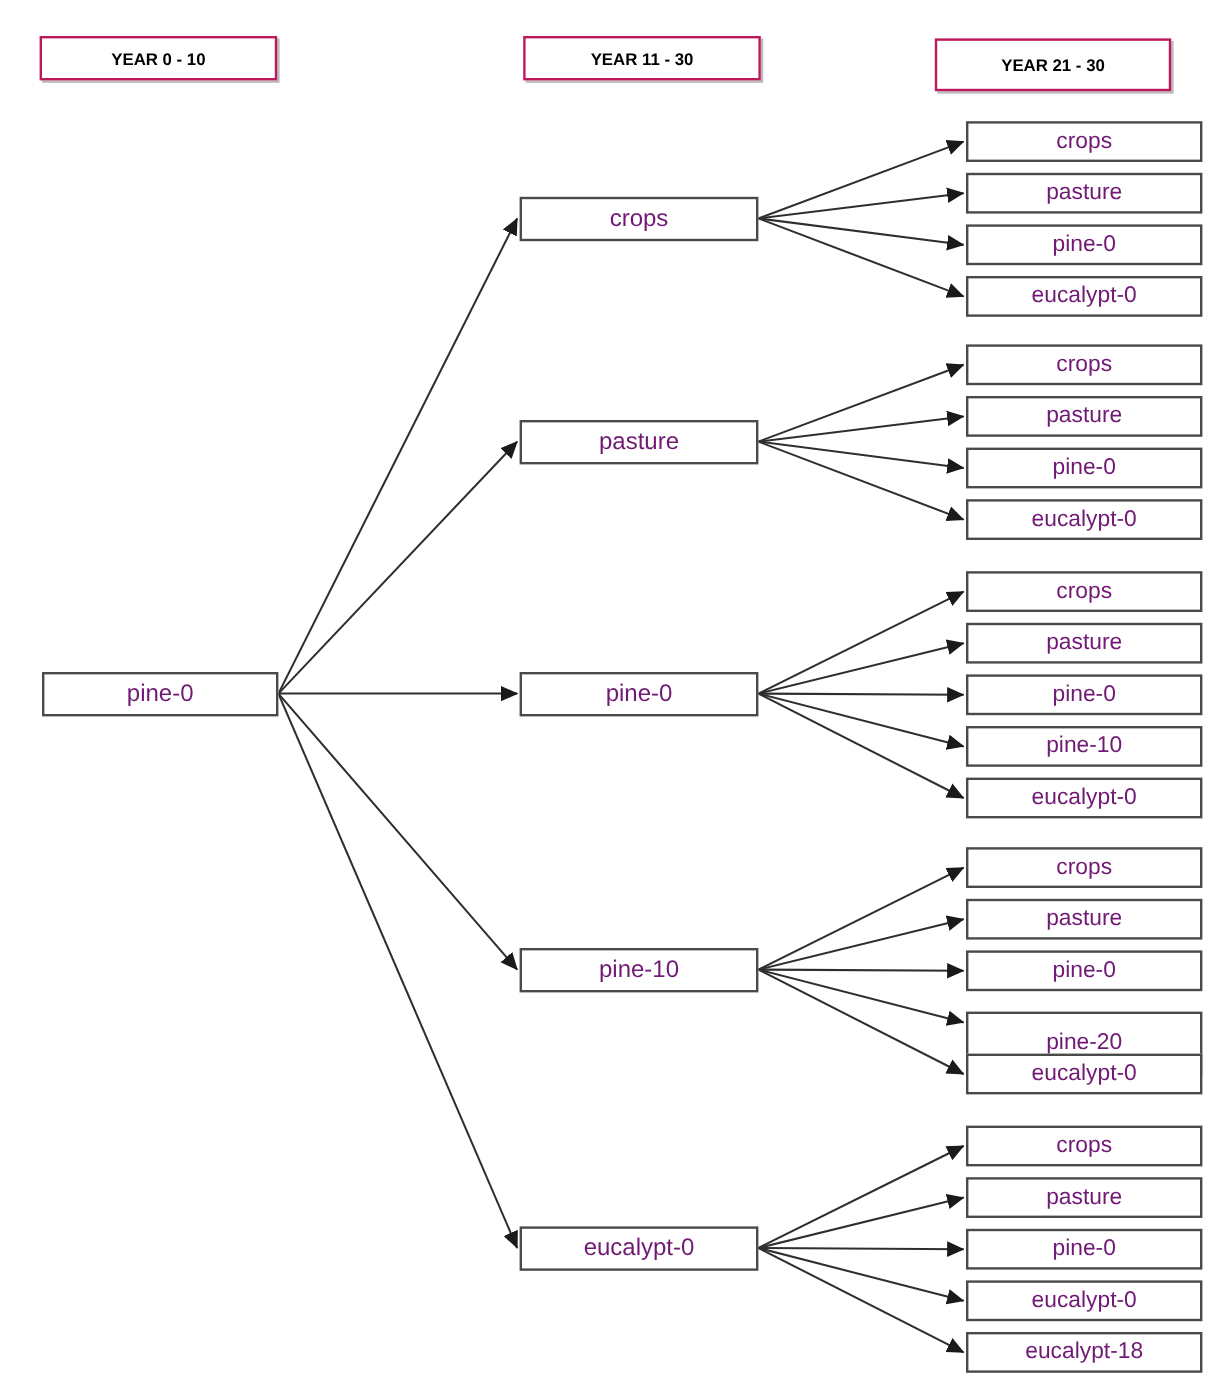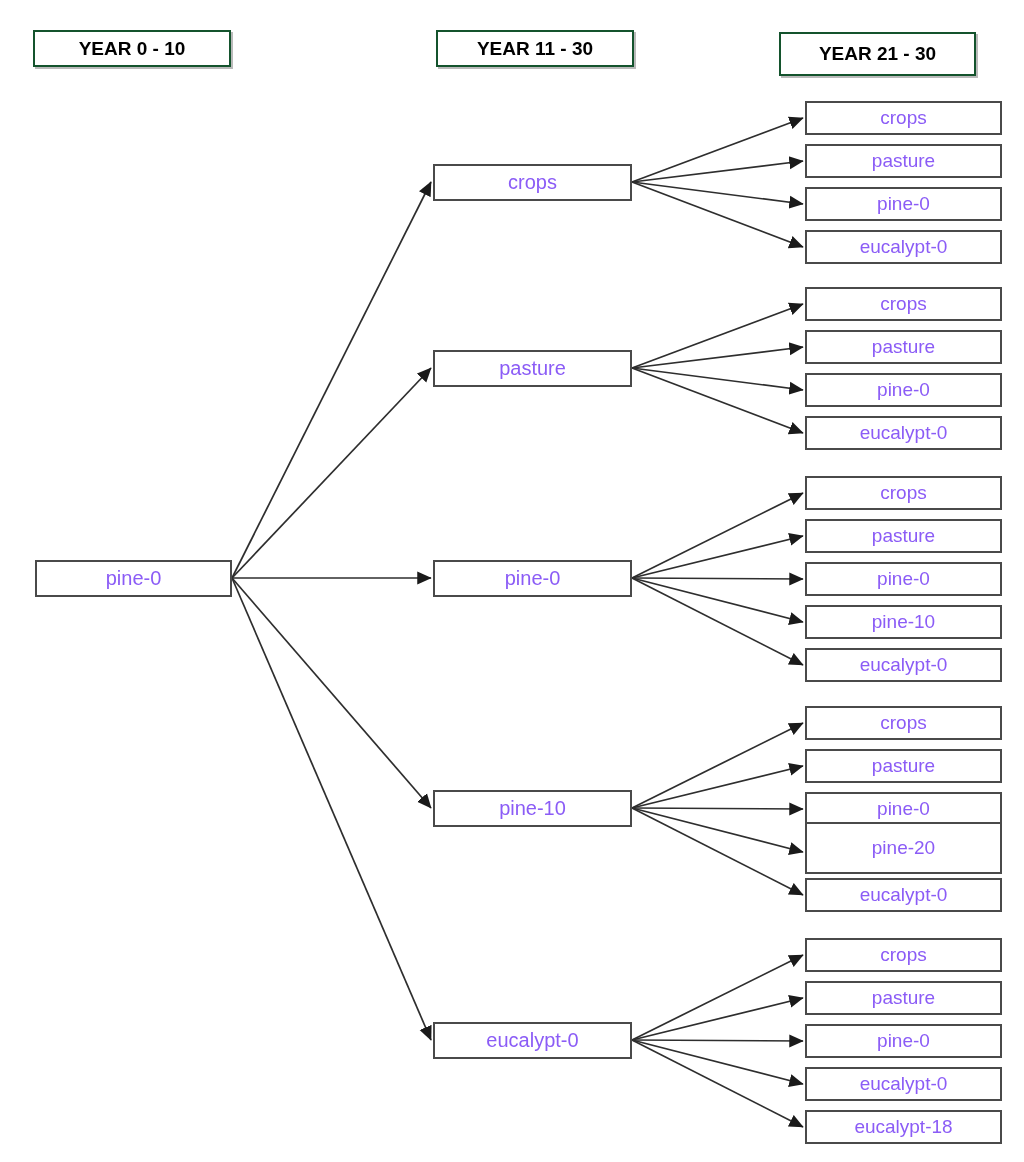--- a/index.html
+++ b/index.html
@@ -4,26 +4,26 @@
 <style>
   html,body { margin:0; padding:0; background:#ffffff; }
   .canvas {
     position:relative; width:1024px; height:1162px; background:#ffffff;
     font-family:"Liberation Sans", sans-serif; overflow:hidden;
   }
   .arrow-layer { position:absolute; left:0; top:0; width:1024px; height:1162px; z-index:1; }
   .node, .header {
     position:absolute; box-sizing:border-box; background:#ffffff;
     display:flex; align-items:center; justify-content:center;
-    z-index:2; color:#8b5cf6; white-space:nowrap;
+    z-index:2; color:#701a75; white-space:nowrap;
   }
   .node { border:2px solid #4a4a4a; font-size:20px; }
   .node.small { font-size:19px; }
   .header {
-    border:2px solid #14532d; font-weight:bold; font-size:19px; color:#000;
+    border:2px solid #be185d; font-weight:bold; font-size:14px; color:#000;
     box-shadow:2px 2px 0 rgba(130,130,130,0.55);
   }
   line { stroke:#2e2e2e; stroke-width:1.7; }
 </style>
 </head>
 <body>
 
 <div class="canvas">
 
   <svg class="arrow-layer" width="1024" height="1162" viewBox="0 0 1024 1162">
@@ -92,21 +92,21 @@
 
   <div class="node small" style="left:805px;top:476px;width:197px;height:34px">crops</div>
   <div class="node small" style="left:805px;top:519px;width:197px;height:34px">pasture</div>
   <div class="node small" style="left:805px;top:562px;width:197px;height:34px">pine-0</div>
   <div class="node small" style="left:805px;top:605px;width:197px;height:34px">pine-10</div>
   <div class="node small" style="left:805px;top:648px;width:197px;height:34px">eucalypt-0</div>
 
   <div class="node small" style="left:805px;top:706px;width:197px;height:34px">crops</div>
   <div class="node small" style="left:805px;top:749px;width:197px;height:34px">pasture</div>
   <div class="node small" style="left:805px;top:792px;width:197px;height:34px">pine-0</div>
-  <div class="node small" style="left:805px;top:822px;width:197px;height:52px">pine-20</div>
+  <div class="node small" style="left:805px;top:843px;width:197px;height:52px">pine-20</div>
   <div class="node small" style="left:805px;top:878px;width:197px;height:34px">eucalypt-0</div>
 
   <div class="node small" style="left:805px;top:938px;width:197px;height:34px">crops</div>
   <div class="node small" style="left:805px;top:981px;width:197px;height:34px">pasture</div>
   <div class="node small" style="left:805px;top:1024px;width:197px;height:34px">pine-0</div>
   <div class="node small" style="left:805px;top:1067px;width:197px;height:34px">eucalypt-0</div>
   <div class="node small" style="left:805px;top:1110px;width:197px;height:34px">eucalypt-18</div>
 
 </div>
 

